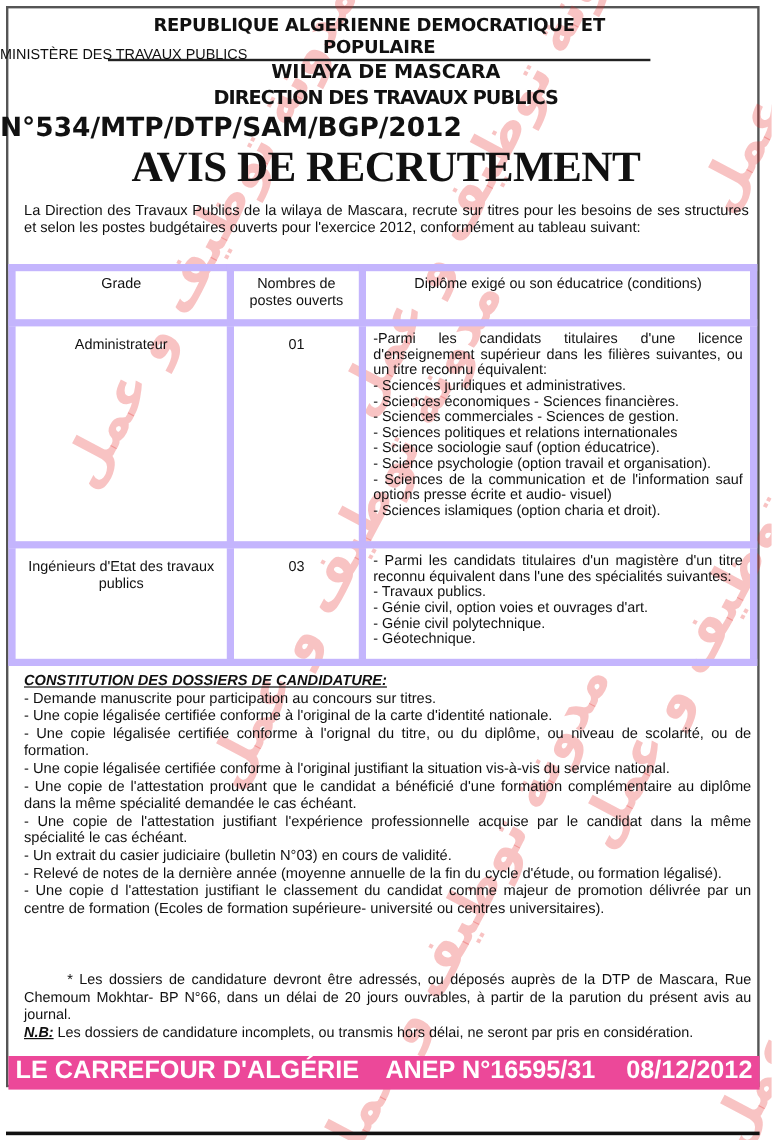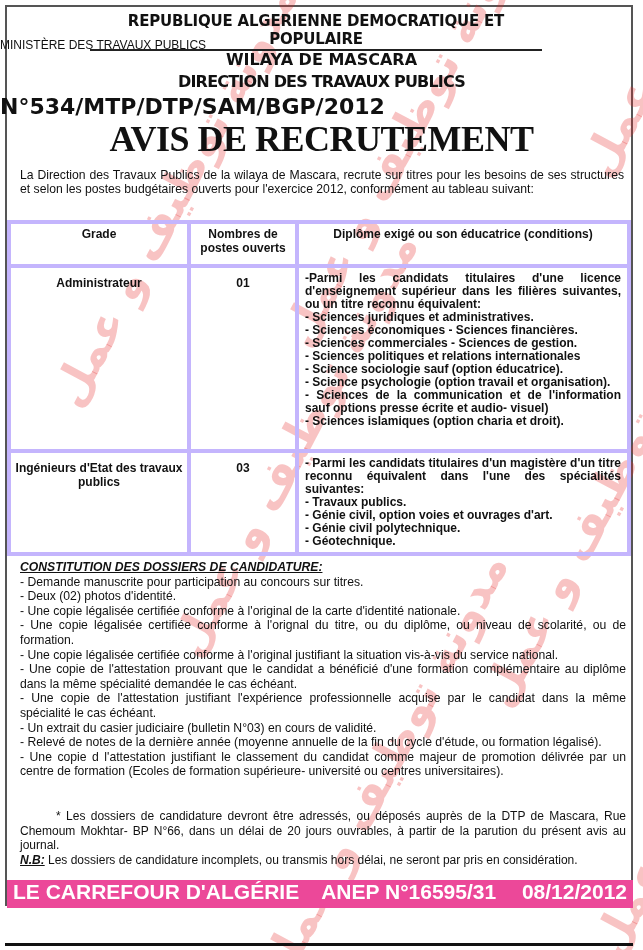--- a/index.html
+++ b/index.html
@@ -6,21 +6,21 @@
   body{width:643px;height:950px;position:relative;overflow:hidden;font-family:"Liberation Sans",sans-serif;color:#111;}
   .frame{position:absolute;left:5px;top:5px;width:628px;height:901px;border:2px solid #555;box-sizing:border-box;}
   .rep{position:absolute;left:90px;width:452px;top:12px;font-family:"DejaVu Sans",sans-serif;font-weight:bold;font-size:15px;text-align:center;border-bottom:2px solid #222;padding-bottom:1px;letter-spacing:-0.2px;}
   .min{position:absolute;left:0;width:643px;top:38px;font-size:12px;}
   .wil{position:absolute;left:0;width:643px;top:50px;font-family:"DejaVu Sans",sans-serif;font-weight:bold;font-size:16px;text-align:center;}
   .dir{position:absolute;left:0;width:643px;top:72px;font-family:"DejaVu Sans",sans-serif;font-weight:bold;font-size:16px;text-align:center;letter-spacing:-0.8px;}
   .ref{position:absolute;left:0;width:643px;top:94px;font-family:"DejaVu Sans",sans-serif;font-weight:bold;font-size:22px;text-align:left;}
   .avis{position:absolute;left:0;width:643px;top:118px;font-family:"Liberation Serif",serif;font-weight:bold;font-size:36px;text-align:center;letter-spacing:-0.5px;}
   .intro{position:absolute;left:20px;width:604px;top:168px;font-size:12.2px;line-height:14px;text-align:justify;}
   table{position:absolute;left:7px;top:220px;width:624px;border-collapse:collapse;border:3px solid #111;font-size:12px;}
-  td,th{border:4px solid #c4b5fd;vertical-align:top;padding:3px 4px;font-weight:bold;}
+  td,th{border:6px solid #c4b5fd;vertical-align:top;padding:3px 4px;font-weight:normal;}
   th{height:34px;text-align:center;}
   td.grade,td.num{text-align:center;padding-top:8px;}
   td.diplome{text-align:justify;line-height:13px;padding:4px 6px;}
   .c1{width:168px;}.c2{width:96px;}
   .const{position:absolute;left:20px;width:606px;top:560px;font-size:12.2px;line-height:14.6px;text-align:justify;}
   .const .title{font-weight:bold;font-style:italic;text-decoration:underline;}
   .note{position:absolute;left:20px;width:606px;top:809px;font-size:12px;line-height:14.6px;text-align:justify;}
   .note .indent{text-indent:36px;}
   .nb{font-weight:bold;font-style:italic;text-decoration:underline;}
   .foot{position:absolute;left:7px;top:880px;width:626px;height:28px;background:#ec4899;color:#fff;font-weight:bold;font-size:21px;display:flex;align-items:flex-start;box-sizing:border-box;padding:0 6px;font-family:"Liberation Sans",sans-serif;}
@@ -83,21 +83,20 @@
       <div>- Génie civil polytechnique.</div>
       <div>- Géotechnique.</div>
     </td>
   </tr>
 </tbody>
   </table>
 
 <div class="const">
   <div class="title">CONSTITUTION DES DOSSIERS DE CANDIDATURE:</div>
   <div>- Demande manuscrite pour participation au concours sur titres.</div>
-  <div>- Deux (02) photos d'identité.</div>
   <div>- Une copie légalisée certifiée conforme à l'original de la carte d'identité nationale.</div>
   <div>- Une copie légalisée certifiée conforme à l'orignal du titre, ou du diplôme, ou niveau de scolarité, ou de formation.</div>
   <div>- Une copie légalisée certifiée conforme à l'original justifiant la situation vis-à-vis du service national.</div>
   <div>- Une copie de l'attestation prouvant que le candidat a bénéficié d'une formation complémentaire au diplôme dans la même spécialité demandée le cas échéant.</div>
   <div>- Une copie de l'attestation justifiant l'expérience professionnelle acquise par le candidat dans la même spécialité le cas échéant.</div>
   <div>- Un extrait du casier judiciaire (bulletin N°03) en cours de validité.</div>
   <div>- Relevé de notes de la dernière année (moyenne annuelle de la fin du cycle d'étude, ou formation légalisé).</div>
   <div>- Une copie d l'attestation justifiant le classement du candidat comme majeur de promotion délivrée par un centre de formation (Ecoles de formation supérieure- université ou centres universitaires).</div>
 </div>
 

